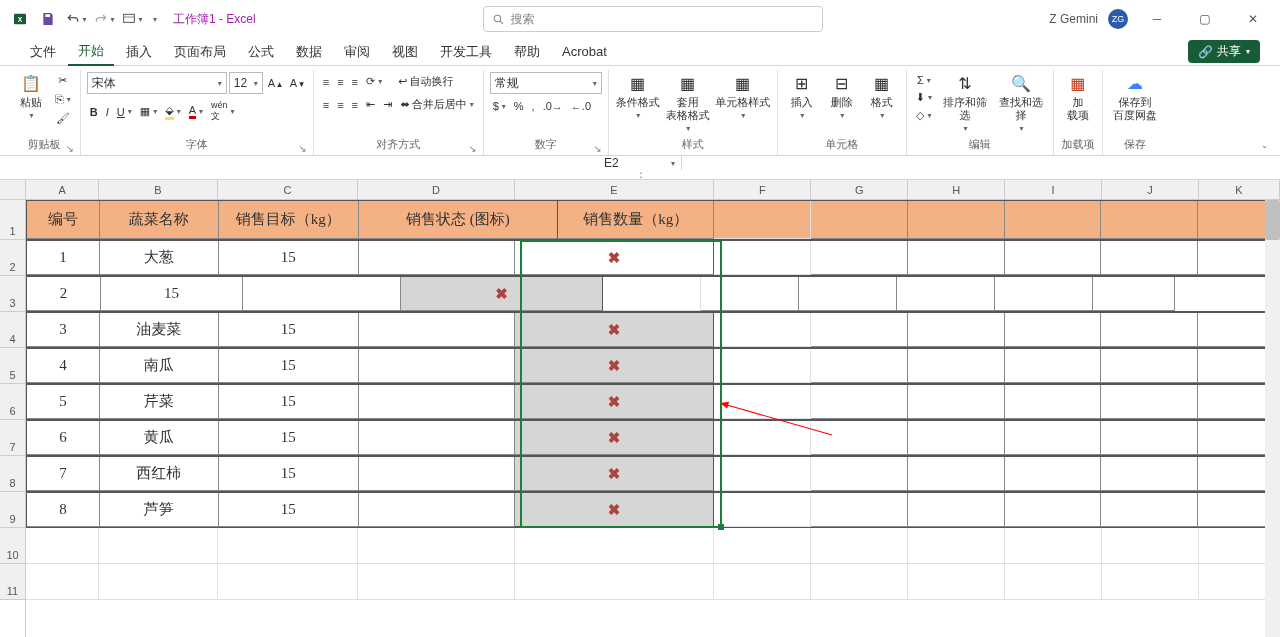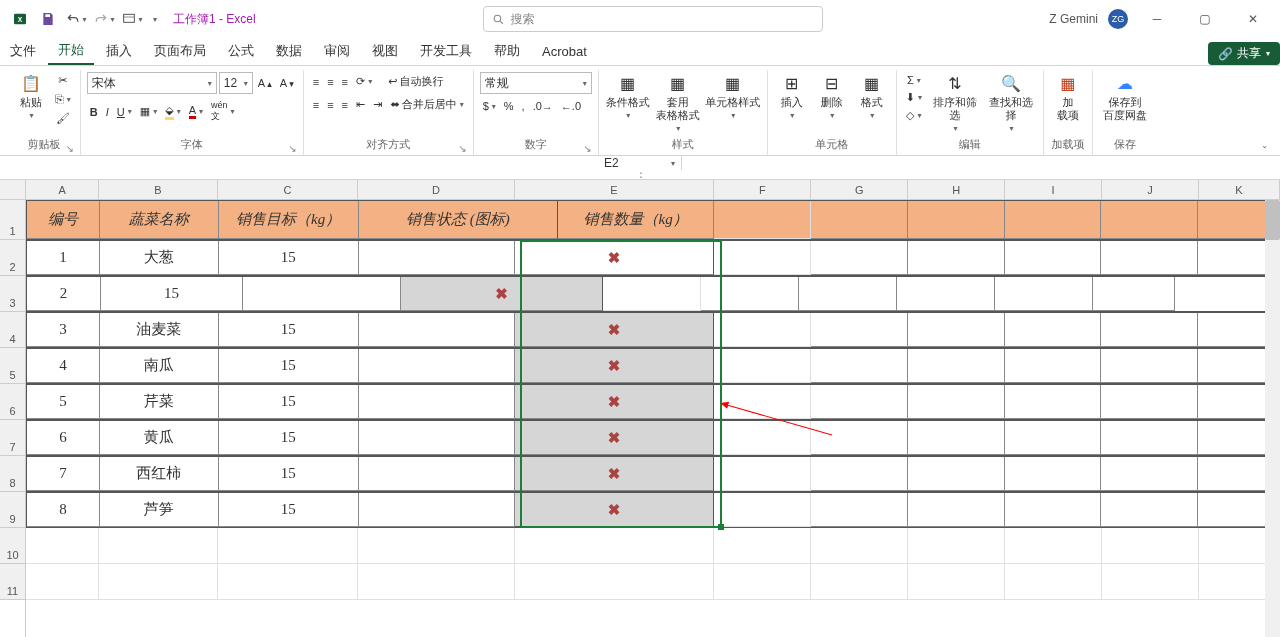--- a/index.html
+++ b/index.html
@@ -10,21 +10,21 @@
 .titlebar .qat { display: flex; align-items: center; gap: 4px; }
 .titlebar .qat .icon-btn { width: 24px; height: 24px; display:flex; align-items:center; justify-content:center; border-radius:3px; }
 .titlebar .title { margin-left: 12px; color: #a21caf; font-size: 12px; }
 .titlebar .search { flex: 1; display:flex; justify-content:center; }
 .titlebar .search .box { width: 340px; height: 26px; border: 1px solid #ccc; border-radius: 4px; display:flex; align-items:center; padding: 0 8px; color: #888; gap:6px; }
 .titlebar .right { display:flex; align-items:center; gap: 10px; }
 .avatar { width: 20px; height: 20px; border-radius: 50%; background: #2a5caa; color: #fff; display:flex; align-items:center; justify-content:center; font-size: 9px; }
 .winbtn { width: 38px; height: 28px; display:flex; align-items:center; justify-content:center; color:#555; }
 
 
-.tabs { display:flex; align-items:flex-end; height: 28px; border-bottom: 1px solid #d4d4d4; padding: 0 0; gap: 2px; }
+.tabs { display:flex; align-items:center; height: 28px; border-bottom: 1px solid #d4d4d4; padding: 0 20px; gap: 2px; }
 .tab { padding: 0 10px; height: 28px; display:flex; align-items:center; font-size: 13px; color: #333; }
 .tab.active { border-bottom: 2px solid #185c37; color: #185c37; font-weight: 500; }
 .tabs .spacer { flex:1; }
 .share-btn { background: #185c37; color: #fff; border-radius: 4px; padding: 3px 10px; font-size: 12px; display:flex; align-items:center; gap:4px; cursor: pointer; }
 
 
 .ribbon { display:flex; height: 90px; border-bottom: 1px solid #d4d4d4; padding: 4px 8px 0 8px; background: #fff; }
 .group { display:flex; flex-direction:column; border-right: 1px solid #e0e0e0; padding: 0 6px; }
 .group-body { flex:1; display:flex; align-items:flex-start; gap:4px; padding-top: 2px; }
 .group-label { height: 18px; font-size: 11px; color: #666; text-align:center; position:relative; }
@@ -173,21 +173,21 @@
         <span class="rbtn">⎘<span class="dd">▾</span></span>
         <span class="rbtn">🖌</span>
       </div>
     </div>
     <div class="group-label"><span>剪贴板</span><span class="launcher">↘</span></div>
   </div>
 
   <div class="group" style="min-width:220px;">
     <div class="group-body" style="flex-direction:column;gap:4px;">
       <div style="display:flex;gap:2px;">
-        <div class="combo" style="width:130px;text-align:center;">
+        <div class="combo" style="width:140px;text-align:center;">
             <span>宋体</span>
             <span class="dd">▾</span>
           </div>
         <div class="combo" style="width:34px;">
             <span>12</span>
             <span class="dd">▾</span>
           </div>
         <span class="rbtn">A<sup>▴</sup></span>
         <span class="rbtn">A<sup>▾</sup></span>
       </div>
@@ -386,21 +386,21 @@
       <div class="colhdr col-E">E</div>
       <div class="colhdr col-F">F</div>
       <div class="colhdr col-G">G</div>
       <div class="colhdr col-H">H</div>
       <div class="colhdr col-I">I</div>
       <div class="colhdr col-J">J</div>
       <div class="colhdr col-K">K</div>
     </div>
     <div class="cells">
 
-      <div class="row r1 hdr-row dt" style="border-bottom:1.5px solid #555;font-style:italic;">
+      <div class="row r1 hdr-row dt" style="border-bottom:1.5px solid #555;">
         <div class="cell col-A">编号</div>
         <div class="cell col-B">蔬菜名称</div>
         <div class="cell col-C">销售目标（kg）</div>
         <div class="cell col-E" style="border-right:1.5px solid #555;">销售状态 (图标)</div>
         <div class="cell col-D">销售数量（kg）</div>
         <div class="cell col-F" style="border-right-color:#e0e0e0;border-bottom-color:#e0e0e0;"></div>
         <div class="cell col-G"></div>
         <div class="cell col-H"></div>
         <div class="cell col-I"></div>
         <div class="cell col-J"></div>

